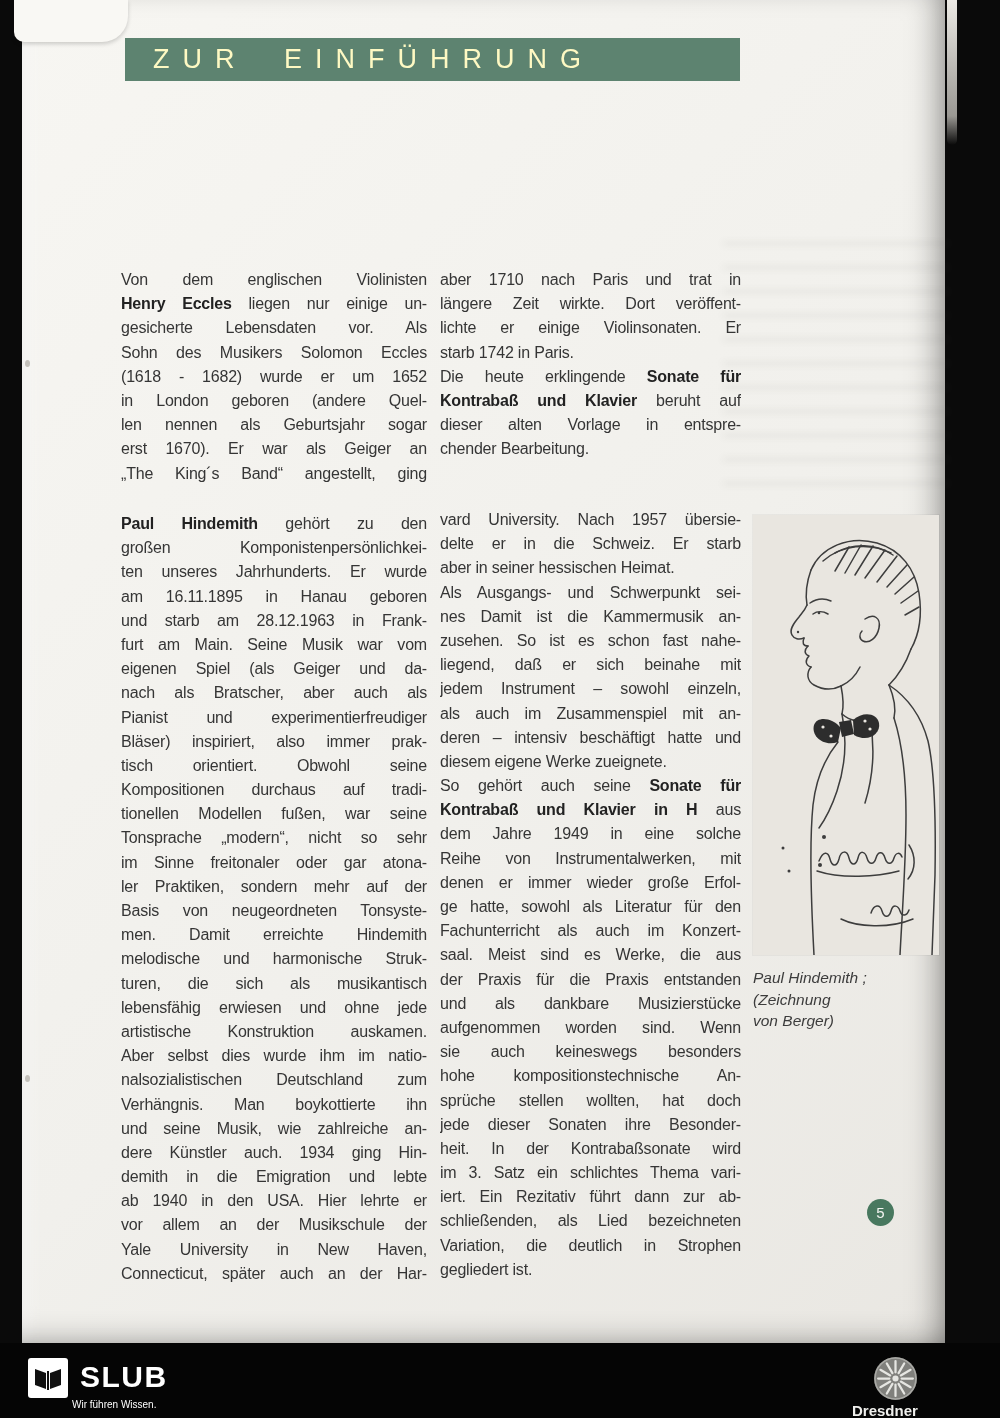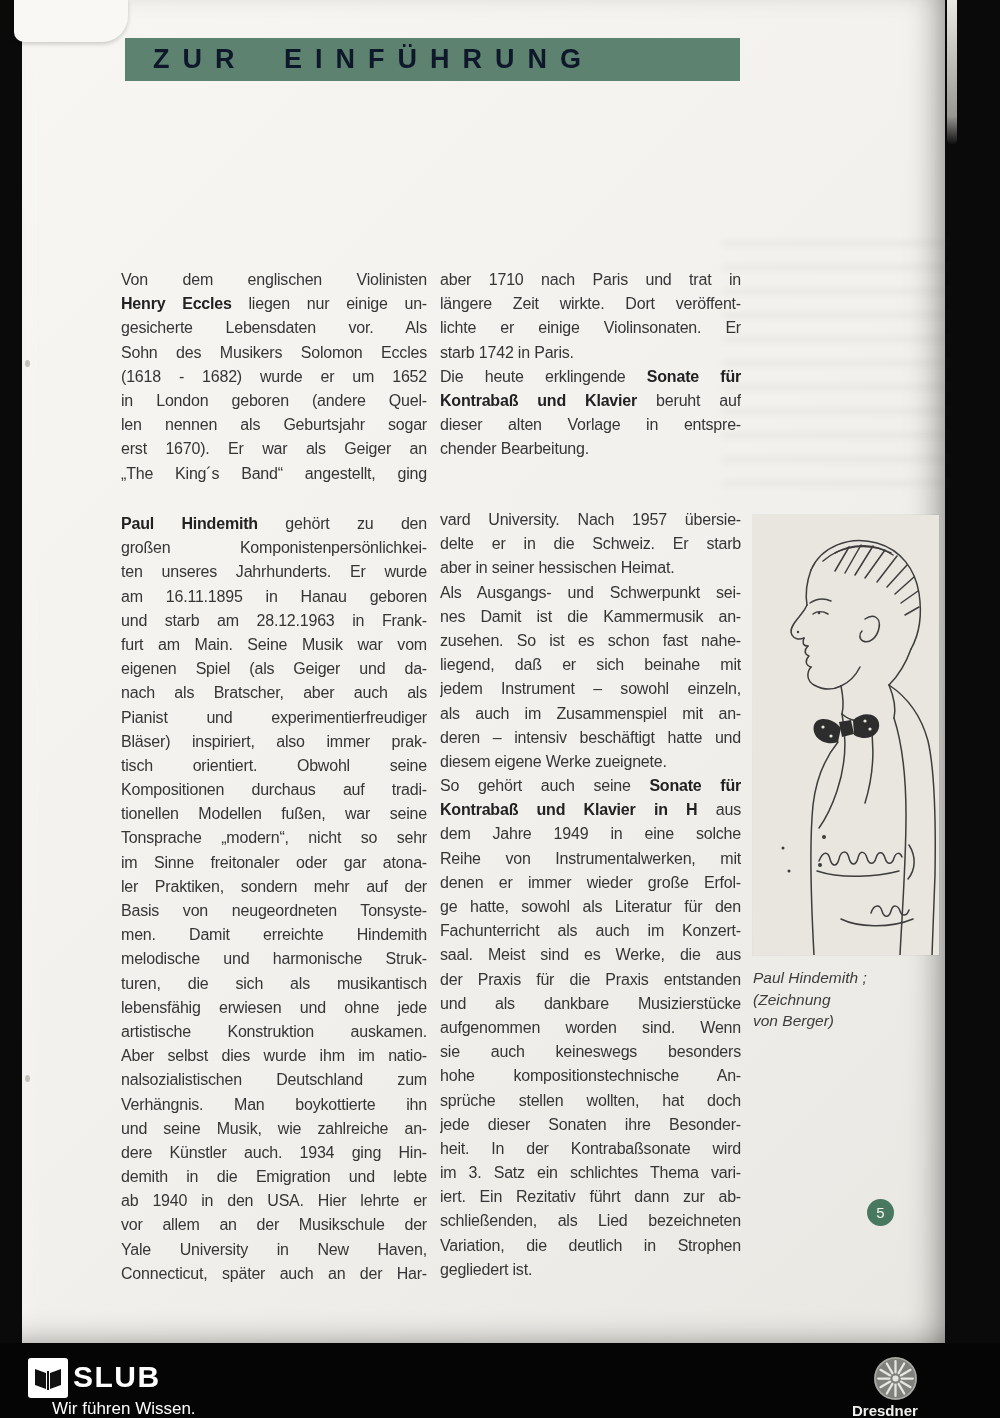--- a/index.html
+++ b/index.html
@@ -34,21 +34,21 @@
       rgba(110,110,104,.12) 0 7px, rgba(0,0,0,0) 7px 24px);
     filter:blur(3px);opacity:.45;pointer-events:none;
   }
   
   .header-bar{
     position:absolute;left:103px;top:38px;width:615px;height:43px;
     display:flex;align-items:center;padding-left:28px;box-sizing:border-box;
     background:#5d8370;
   }
   .header-title{
-    color:#0f172a;font-size:27px;font-weight:700;
+    color:#fef9c3;font-size:27px;font-weight:400;
     letter-spacing:13px;word-spacing:16px;white-space:nowrap;
   }
   
   .block{position:absolute;color:#353535;font-size:16px;letter-spacing:-0.2px;margin-left:8px;}
   .block b{font-weight:700;color:#222;}
   .tline{
     height:24.2px;line-height:24.2px;overflow:hidden;
     text-align:justify;text-align-last:justify;white-space:normal;
   }
   .tline.noj{text-align-last:left;}
@@ -71,23 +71,23 @@
     position:absolute;left:845px;top:1199px;width:27px;height:27px;
     border-radius:50%;background:#48785f;color:#f3f4f1;
     font-size:15px;display:flex;align-items:center;justify-content:center;
   }
   
   .footer{
     position:absolute;left:0;top:1343px;width:1000px;height:75px;background:#050505;
   }
   .slub{position:absolute;left:28px;top:15px;display:flex;align-items:flex-start;}
   .slub-icon{width:40px;height:40px;background:#ffffff;border-radius:3px;}
-  .slub-name{margin-left:5px;color:#ffffff;font-size:30px;font-weight:700;
+  .slub-name{margin-left:12px;color:#ffffff;font-size:30px;font-weight:700;
     letter-spacing:1.5px;line-height:38px;}
-  .slub-slogan{position:absolute;left:52px;top:56px;color:#ffffff;font-size:17px;}
+  .slub-slogan{position:absolute;left:72px;top:56px;color:#ffffff;font-size:10px;}
   .dp{position:absolute;left:843px;top:13px;display:flex;align-items:center;flex-direction:column;}
   .dp-logo{width:45px;height:45px;}
   .dp-text{margin-left:9px;color:#efefec;font-size:15px;font-weight:600;line-height:19px;}
 </style>
 </head>
 <body>
 
 <div class="page">
 
   <div class="header-bar" style="background: rgb(93, 131, 112);">

